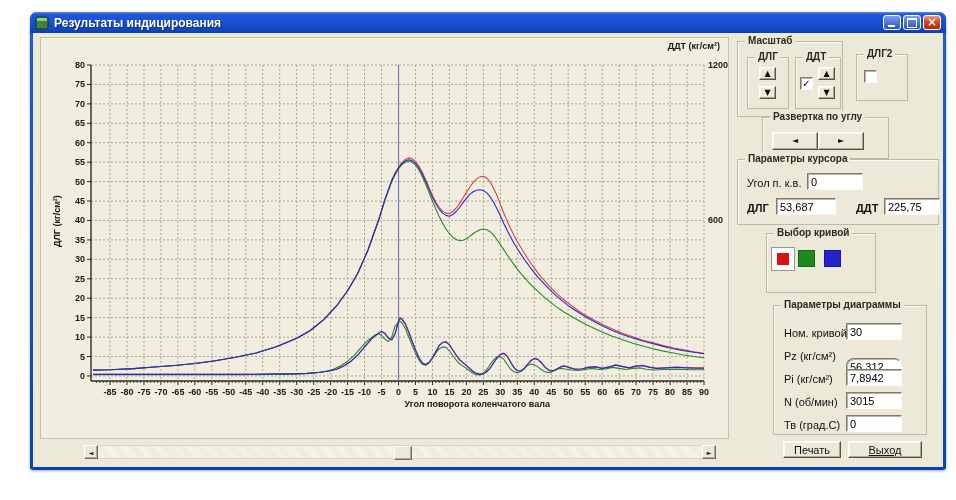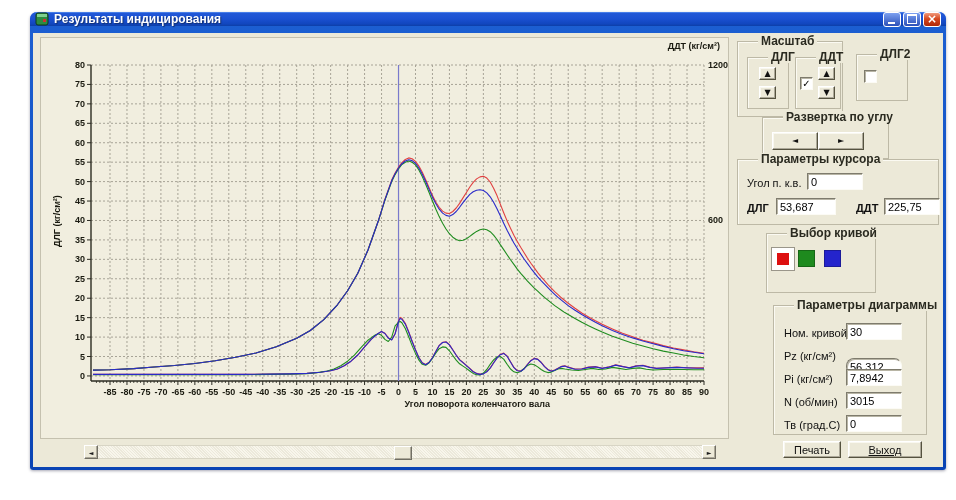--- a/index.html
+++ b/index.html
@@ -1,18 +1,18 @@
 <!DOCTYPE html>
 <html><head>
 <meta charset="utf-8">
 <style>
   html,body{margin:0;padding:0;}
   body{width:956px;height:500px;background:#ffffff;font-family:"Liberation Sans",sans-serif;position:relative;overflow:hidden;}
   .window{position:absolute;left:30px;top:12px;width:916px;height:458px;background:linear-gradient(#1C5FD2,#0A44B4);border-radius:7px 7px 3px 3px;box-shadow:0 1px 3px rgba(0,0,40,.35);}
-  .titlebar{position:absolute;top:0;left:0;right:0;height:14px;border-radius:7px 7px 0 0;display:flex;align-items:center;padding:0 5px;background:linear-gradient(180deg,#5A92F2 0%,#2157D6 10%,#1B51D2 45%,#1146BE 85%,#0D3FA8 100%);}
+  .titlebar{position:absolute;top:0;left:0;right:0;height:21px;border-radius:7px 7px 0 0;display:flex;align-items:center;padding:0 5px;background:linear-gradient(180deg,#5A92F2 0%,#2157D6 10%,#1B51D2 45%,#1146BE 85%,#0D3FA8 100%);}
   .title-text{color:#fff;font-size:12px;font-weight:bold;margin-left:5px;text-shadow:1px 1px 1px #123070;white-space:nowrap;}
   .winbtns{margin-left:auto;display:flex;}
   .wbtn{width:18px;height:15px;border-radius:3px;border:1px solid #fff;margin-left:2px;display:flex;align-items:center;justify-content:center;padding:0;cursor:pointer;position:relative;}
   .wbtn.minb,.wbtn.maxb{background:linear-gradient(#7CA0F0,#2B50B8);}
   .wbtn.closeb{background:linear-gradient(#F0997C,#D6481F 45%,#B02808);}
   .glyph-min{position:absolute;left:4px;bottom:2px;width:7px;height:2px;background:#fff;}
   .glyph-max{width:8px;height:7px;border:1px solid #fff;border-top:2px solid #fff;}
   .glyph-close{color:#fff;font-weight:bold;font-size:12px;line-height:11px;font-family:"DejaVu Sans",sans-serif;}
   .client{position:absolute;left:3px;right:3px;top:21px;bottom:3px;background:#ECE9D8;}
   
@@ -21,21 +21,21 @@
   .y-title{position:absolute;left:-39px;top:178px;width:110px;text-align:center;transform:rotate(-90deg);font-size:9px;font-weight:bold;color:#1A1A10;}
   .x-title{position:absolute;left:205px;top:361px;width:304px;text-align:right;font-size:9px;font-weight:bold;color:#1A1A10;}
   svg text{font-family:"Liberation Sans",sans-serif;}
   
   .hscroll{position:absolute;left:51px;top:412px;width:632px;height:14px;display:flex;}
   .sb-btn{width:14px;height:14px;background:#ECE9D8;border:1px solid;border-color:#FFFFFF #716F64 #716F64 #FFFFFF;box-shadow:inset -1px -1px 0 #ACA899;display:flex;align-items:center;justify-content:center;font-size:6px;color:#202020;font-family:"DejaVu Sans",sans-serif;cursor:pointer;box-sizing:border-box;}
   .sb-track{flex:1;position:relative;background:#F6F4EA;background-image:repeating-linear-gradient(45deg,#F8F6EC 0 1px,#ECE9DB 1px 2px);border-top:1px solid #D8D5C5;border-bottom:1px solid #D8D5C5;box-sizing:border-box;}
   .sb-thumb{position:absolute;left:296px;top:0;width:16px;height:12px;background:#ECE9D8;border:1px solid;border-color:#FFFFFF #716F64 #716F64 #FFFFFF;box-shadow:inset -1px -1px 0 #ACA899;cursor:pointer;}
   
   .group{position:absolute;border:1px solid #BDB9A6;box-shadow:1px 1px 0 #FBFAF2 inset;}
-  .gcap{position:absolute;top:-7px;left:20px;background:#ECE9D8;padding:0 3px;font-size:12px;font-weight:bold;color:#2A2A20;white-space:nowrap;line-height:12px;}
+  .gcap{position:absolute;top:-7px;left:7px;background:#ECE9D8;padding:0 3px;font-size:10px;font-weight:bold;color:#2A2A20;white-space:nowrap;line-height:12px;}
   .btn3d{position:absolute;background:#ECE9D8;border:1px solid;border-color:#FFFFFF #55523F #55523F #FFFFFF;box-shadow:inset -1px -1px 0 #ACA899,inset 1px 1px 0 #F9F8F0;font-size:11px;color:#111;display:flex;align-items:center;justify-content:center;padding:0;cursor:pointer;font-family:"Liberation Sans",sans-serif;}
   .tri{font-family:"DejaVu Sans",sans-serif;font-size:8px;line-height:8px;color:#111;}
   .spin-btn{width:17px;height:13px;}
   .edit{position:absolute;background:#fff;border:1px solid;border-color:#7E7B6D #FCFBF5 #FCFBF5 #7E7B6D;box-shadow:inset 1px 1px 0 #B8B5A5;font:11px "Liberation Sans",sans-serif;padding:1px 3px;color:#000;height:13px;box-sizing:content-box;outline:none;}
   .lbl{position:absolute;font-size:11px;color:#111;white-space:nowrap;}
   .checkbox{position:absolute;width:11px;height:11px;background:#fff;border:1px solid;border-color:#7E7B6D #FCFBF5 #FCFBF5 #7E7B6D;box-shadow:inset 1px 1px 0 #B8B5A5;font-size:10px;line-height:11px;text-align:center;color:#000;cursor:pointer;font-family:"DejaVu Sans",sans-serif;}
   .swatch-outer{position:absolute;left:4px;top:13px;width:22px;height:22px;background:#fff;border:1px solid #9A968A;display:flex;align-items:center;justify-content:center;cursor:pointer;}
   .swatch-outer .swatch{width:12px;height:12px;display:block;}
   .swatch.mid{position:absolute;width:17px;height:17px;top:16px;cursor:pointer;border:1px solid rgba(0,0,0,.25);box-sizing:border-box;}
 </style>

